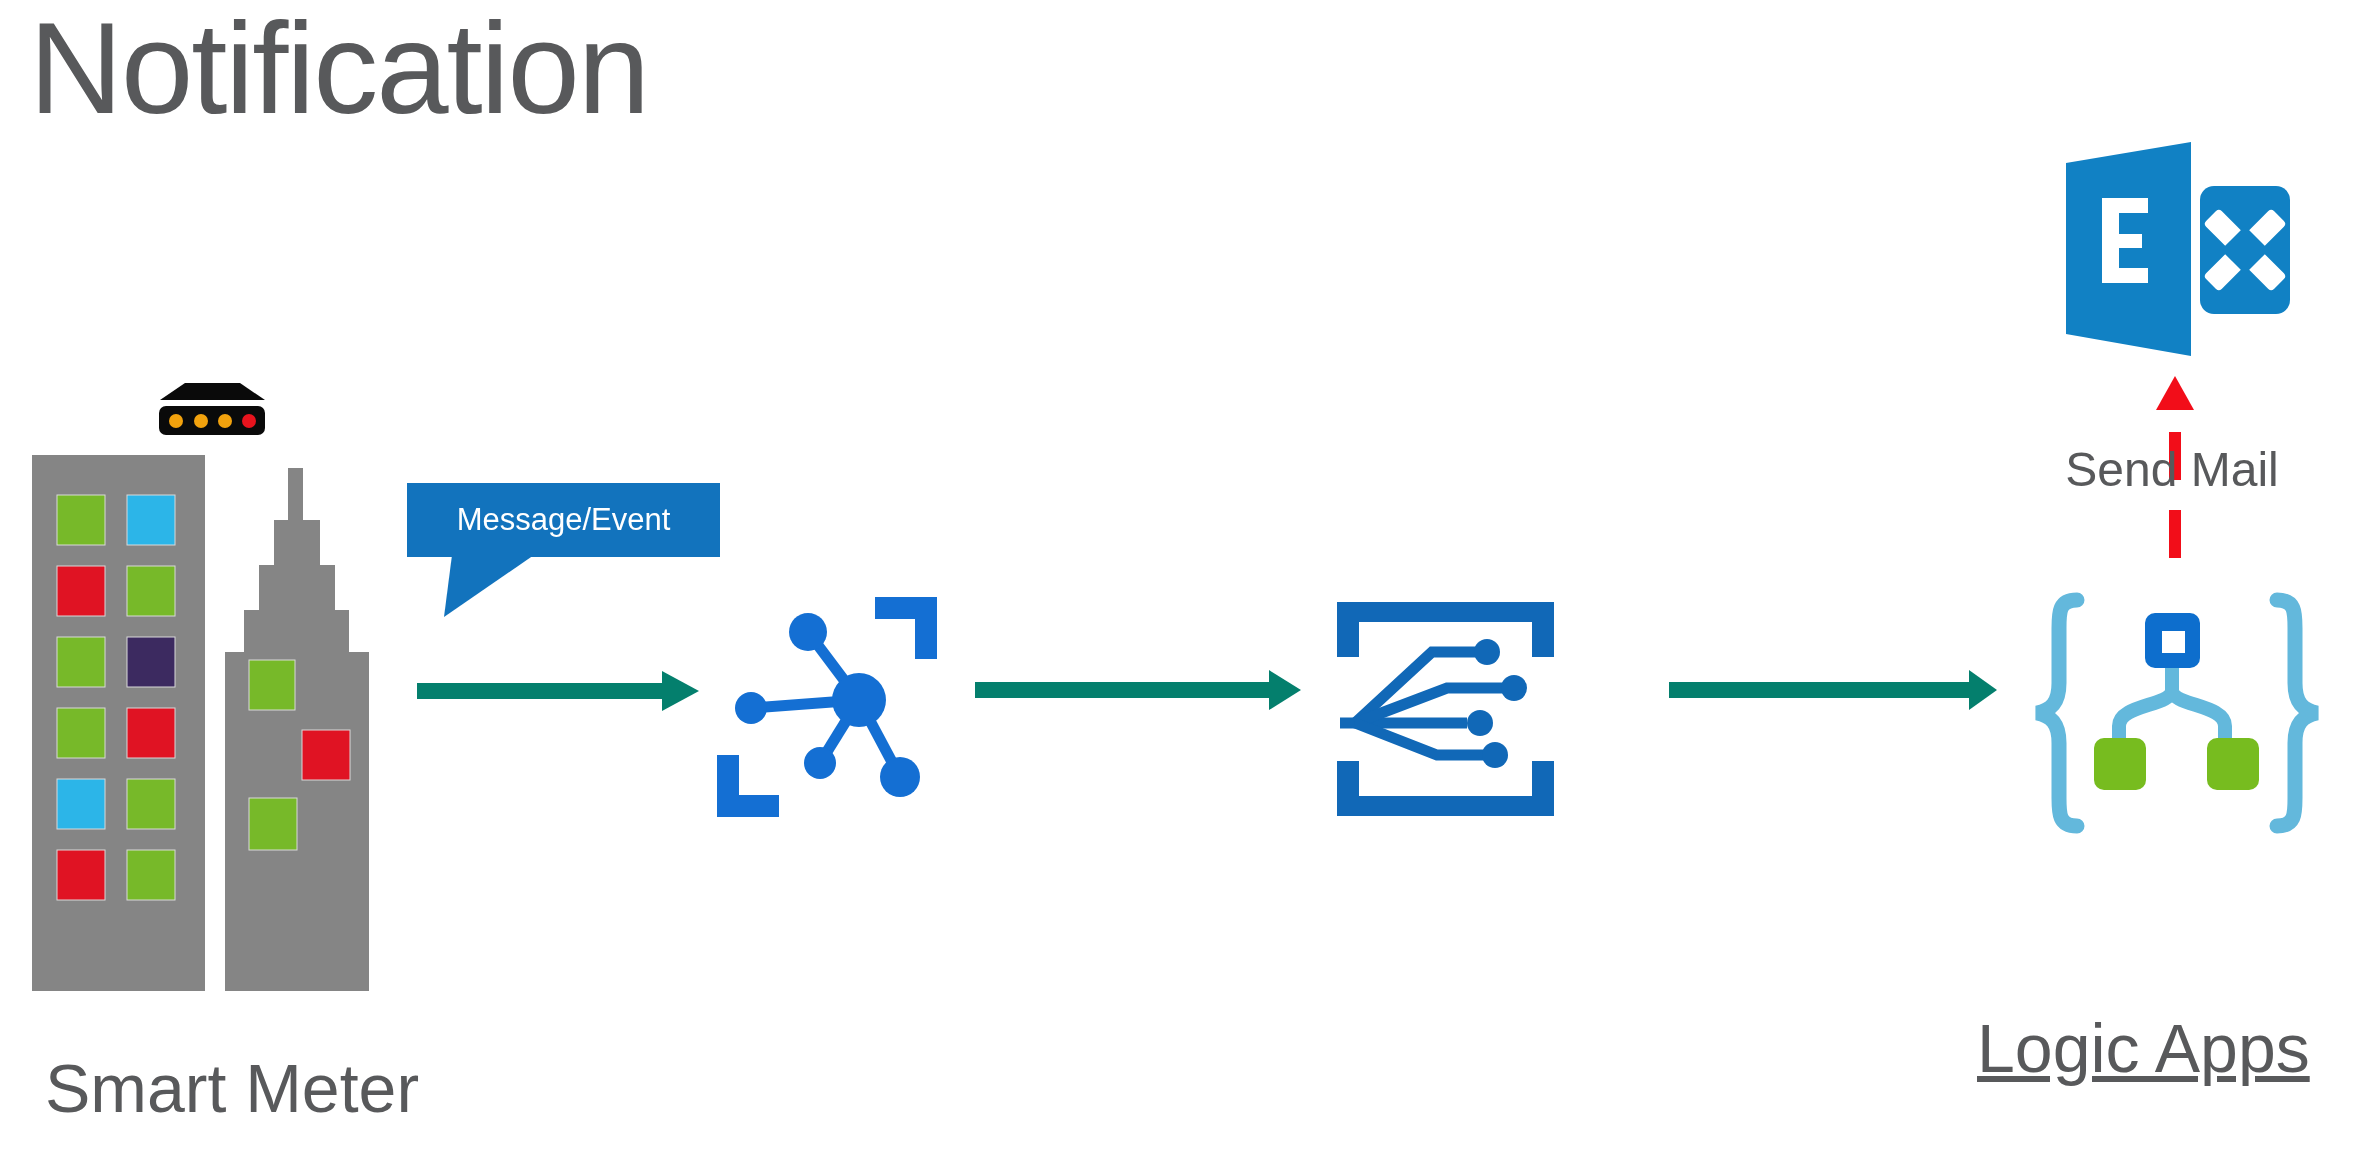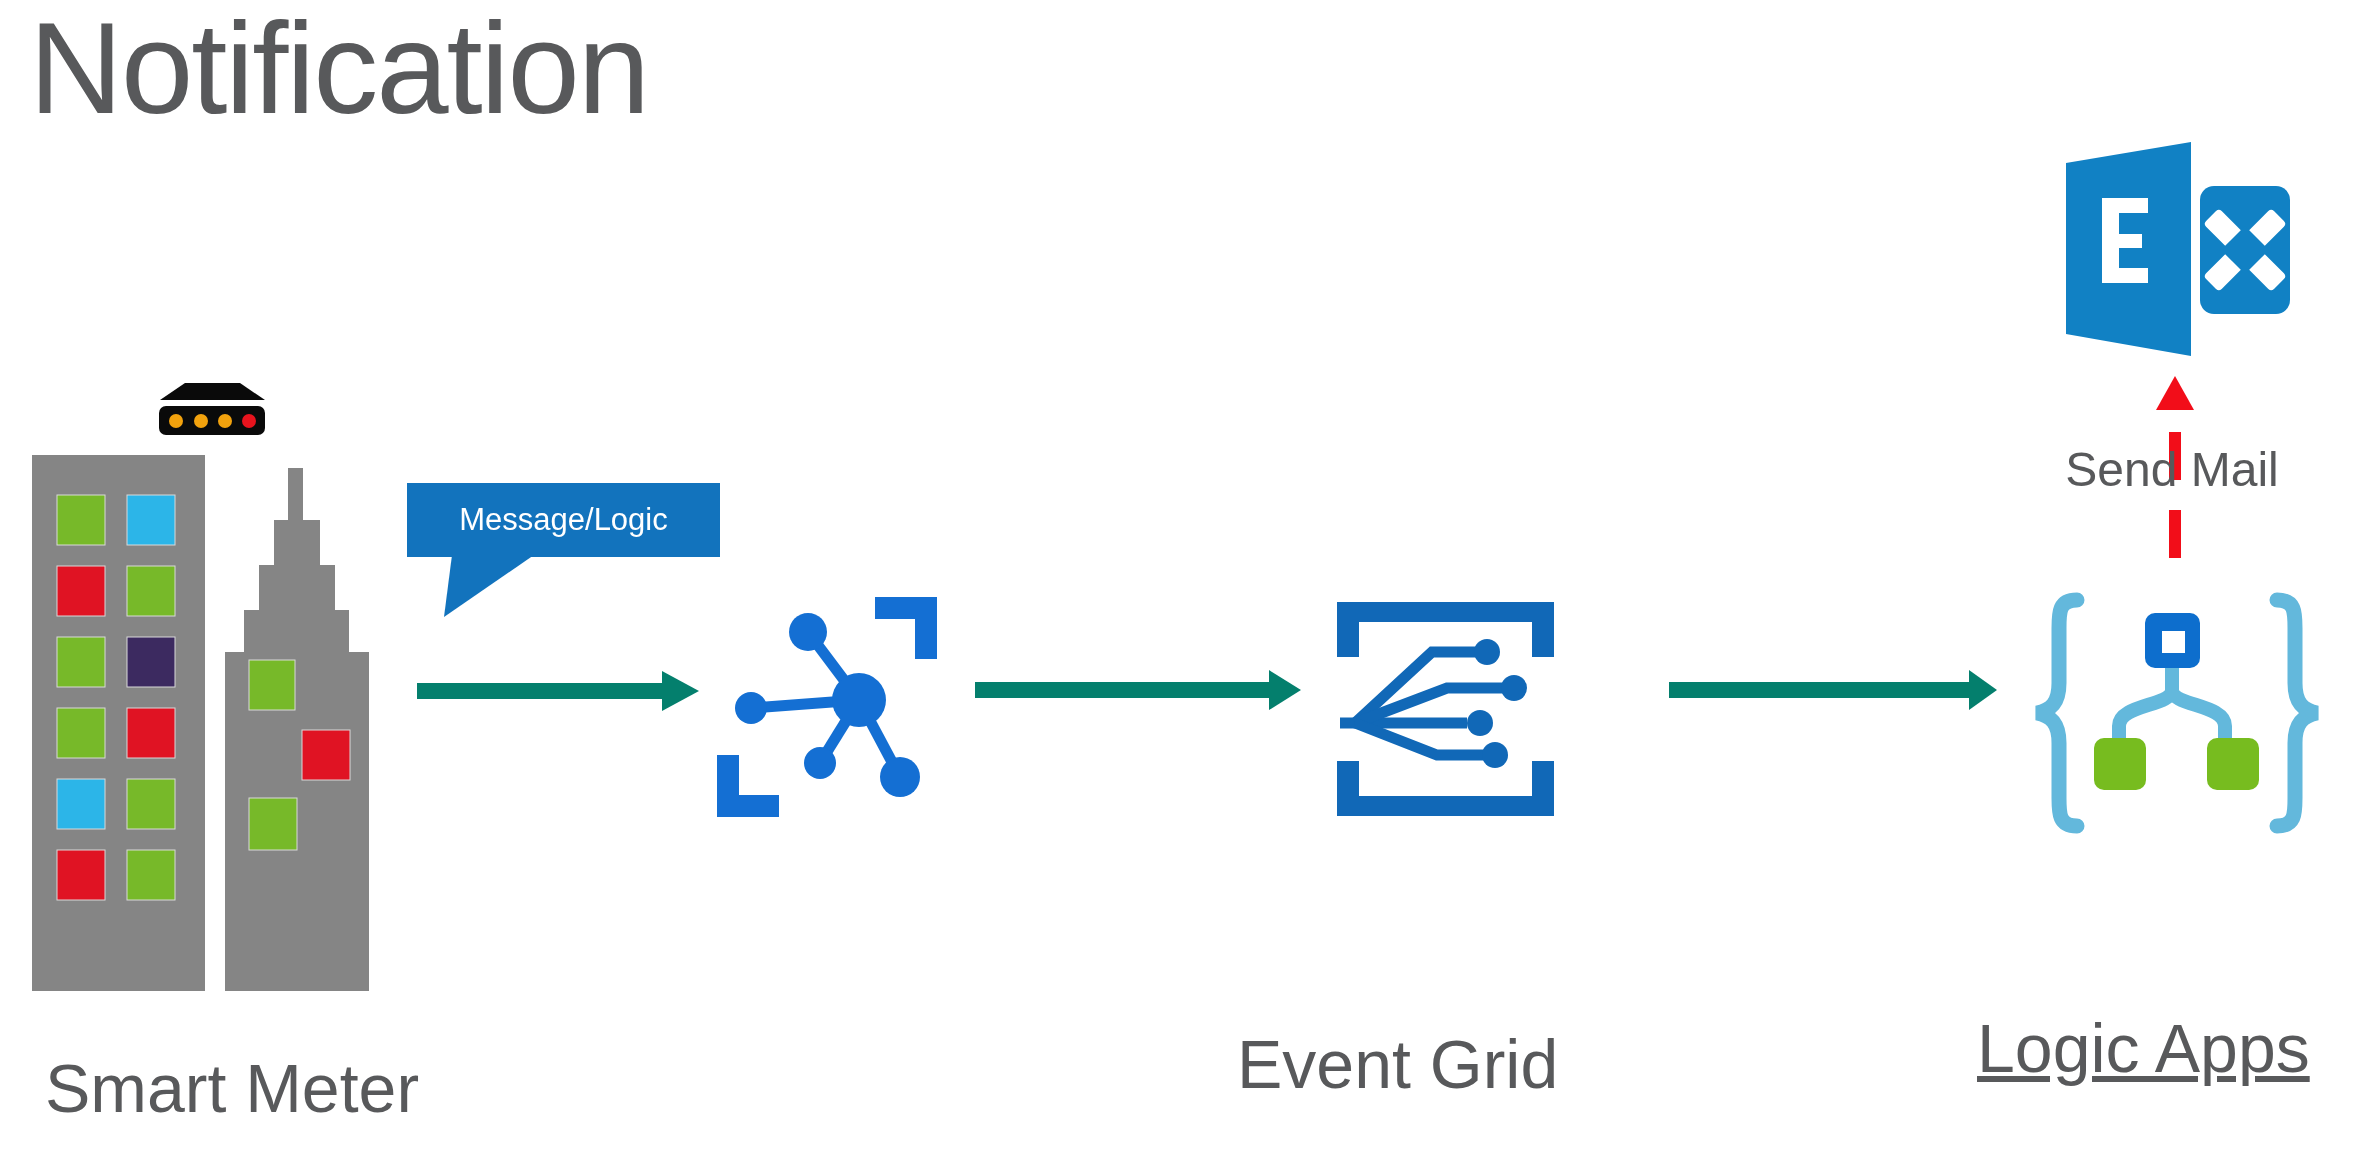--- a/index.html
+++ b/index.html
@@ -163,23 +163,22 @@
 
     <g fill="#f20d19">
       <polygon points="2168,376 2149,410 2187,410"></polygon>
       <rect x="2162" y="432" width="12" height="48"></rect>
       <rect x="2162" y="510" width="12" height="48"></rect>
     </g>
   </svg>
 
   <div class="title">Notification</div>
 
-  <div class="bubble-text">Message/Logic</div>
+  <div class="bubble-text">Message/Event</div>
 
   <div class="node-label" style="left:25px;top:1054px;width:400px;">Smart Meter</div>
 
 
-  <div class="node-label" style="left:1230px;top:1030px;width:300px;">Event Grid</div>
 
   <div class="node-label" style="left:1970px;top:1014px;width:320px;text-decoration:underline;">Logic Apps</div>
 
   <div class="send-mail">Send Mail</div>
 </div>
 
 </body></html>

